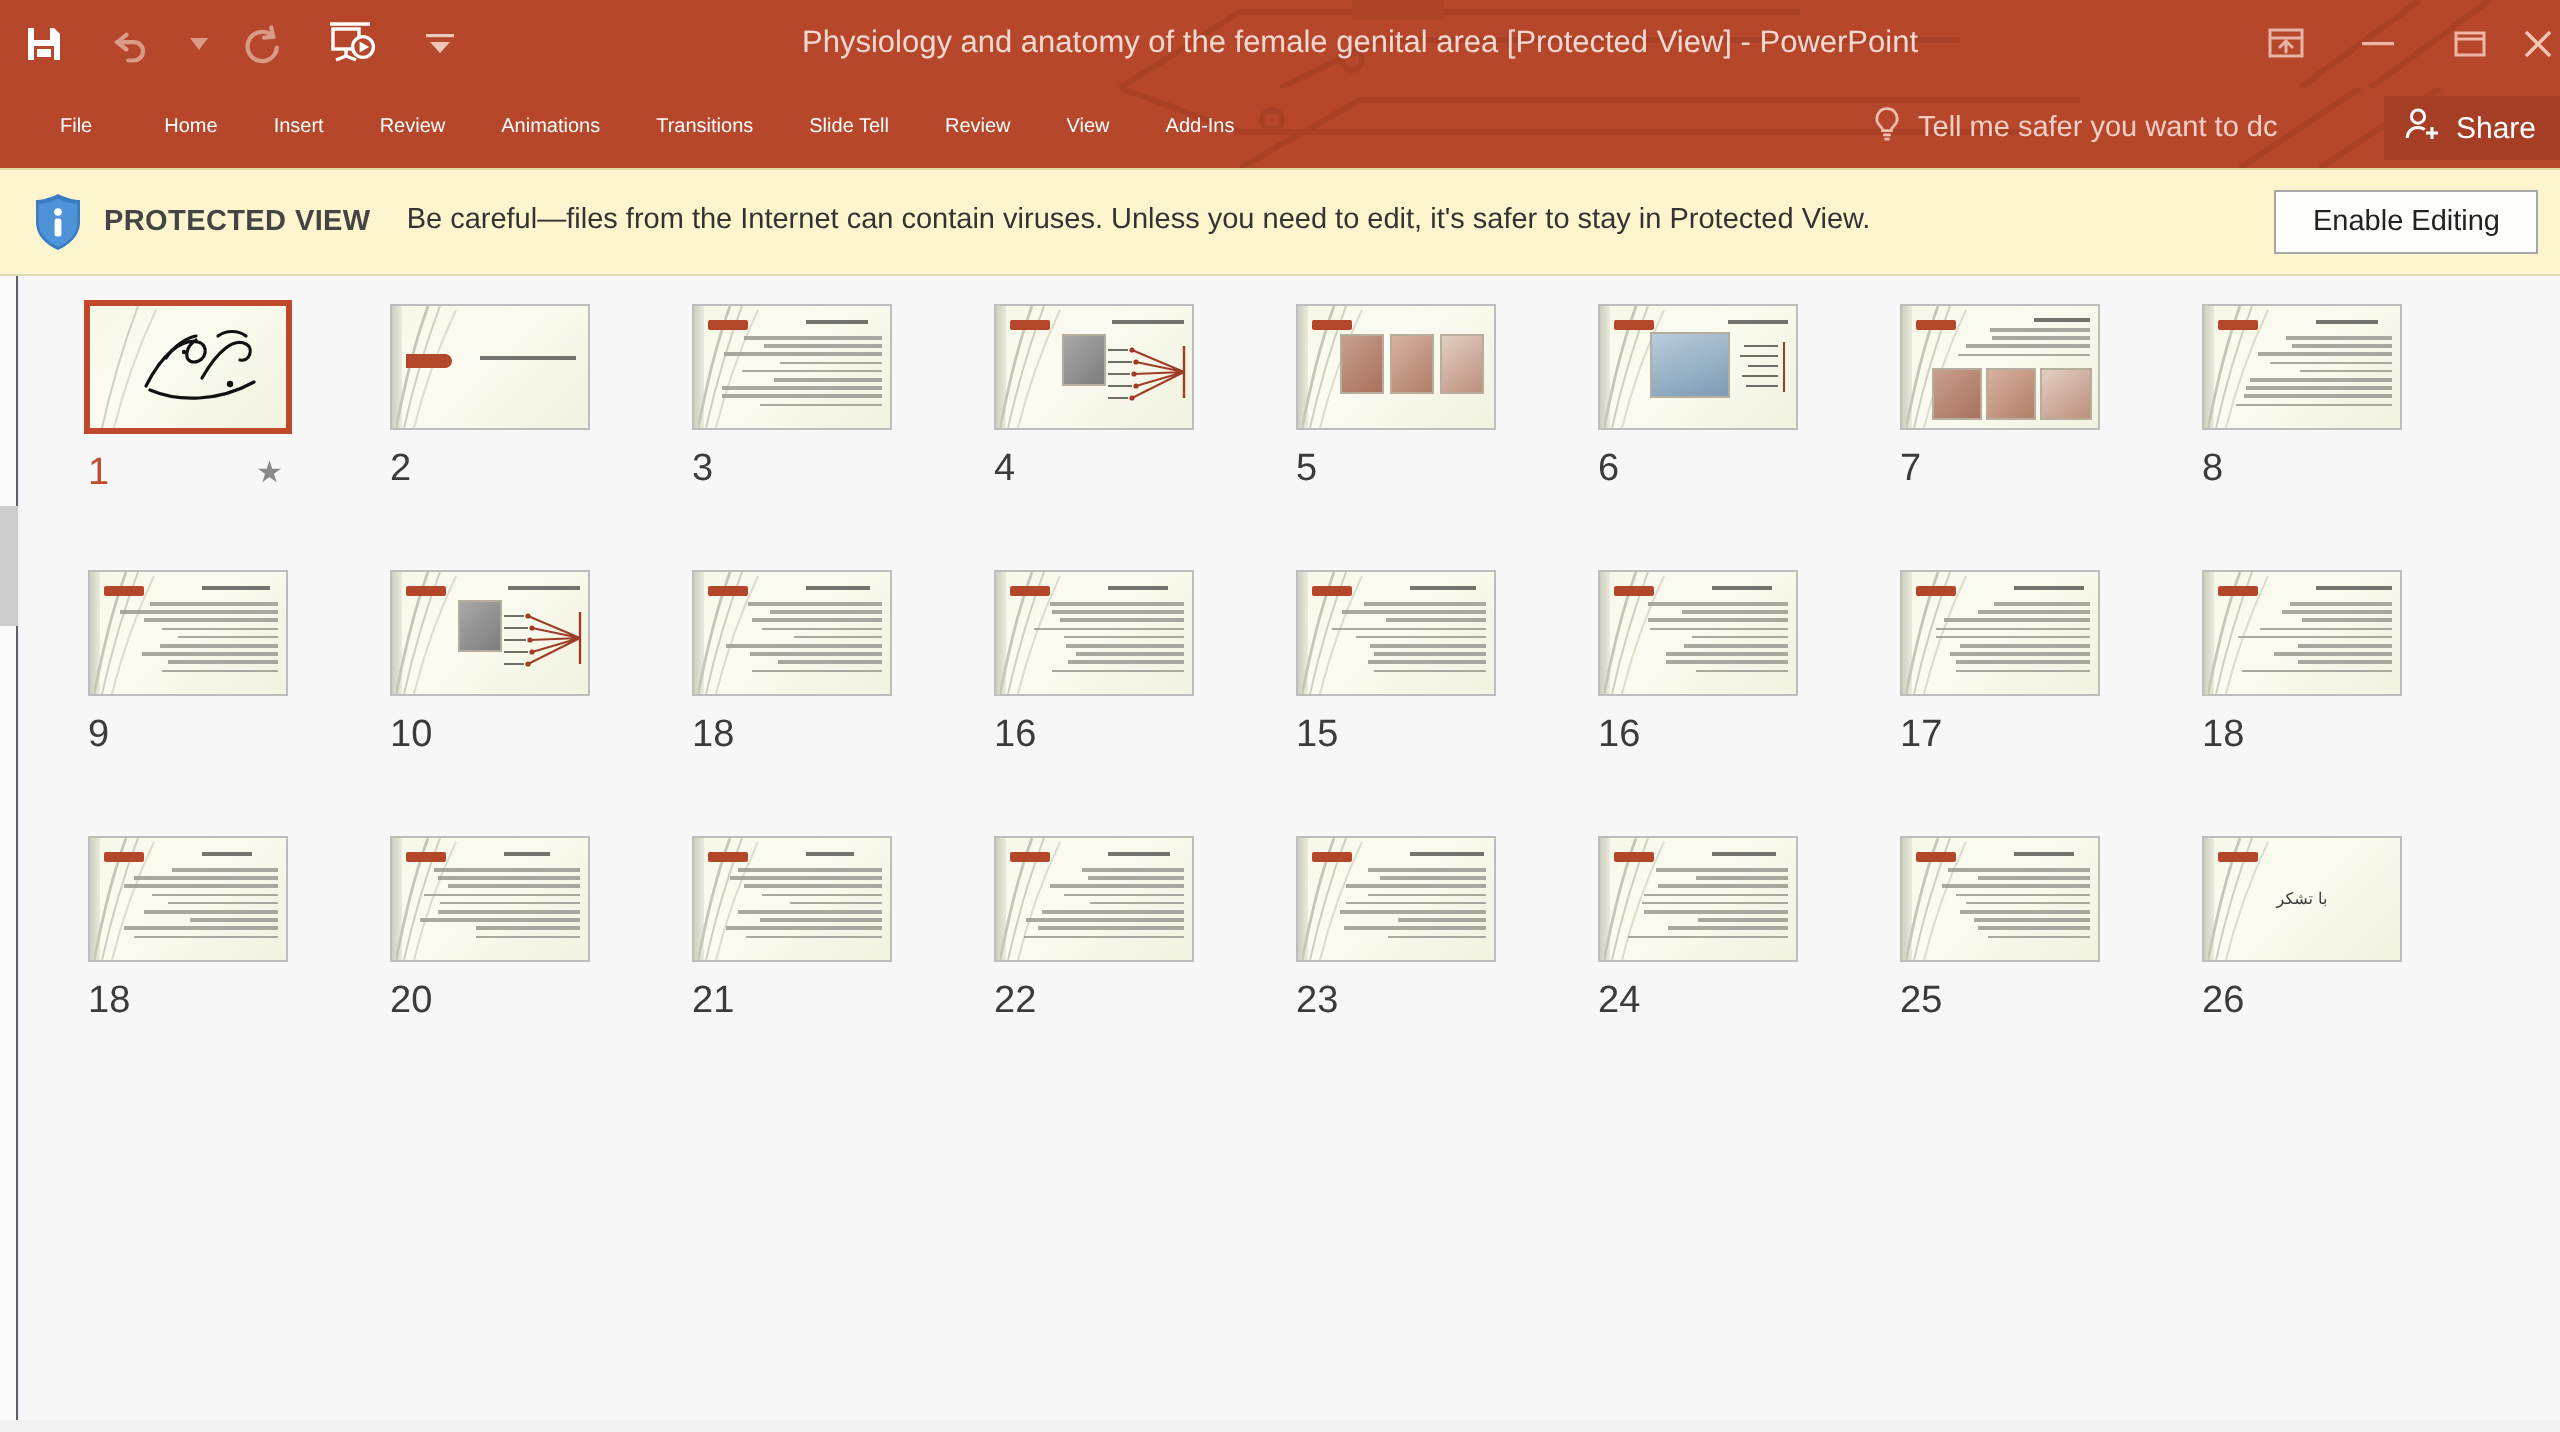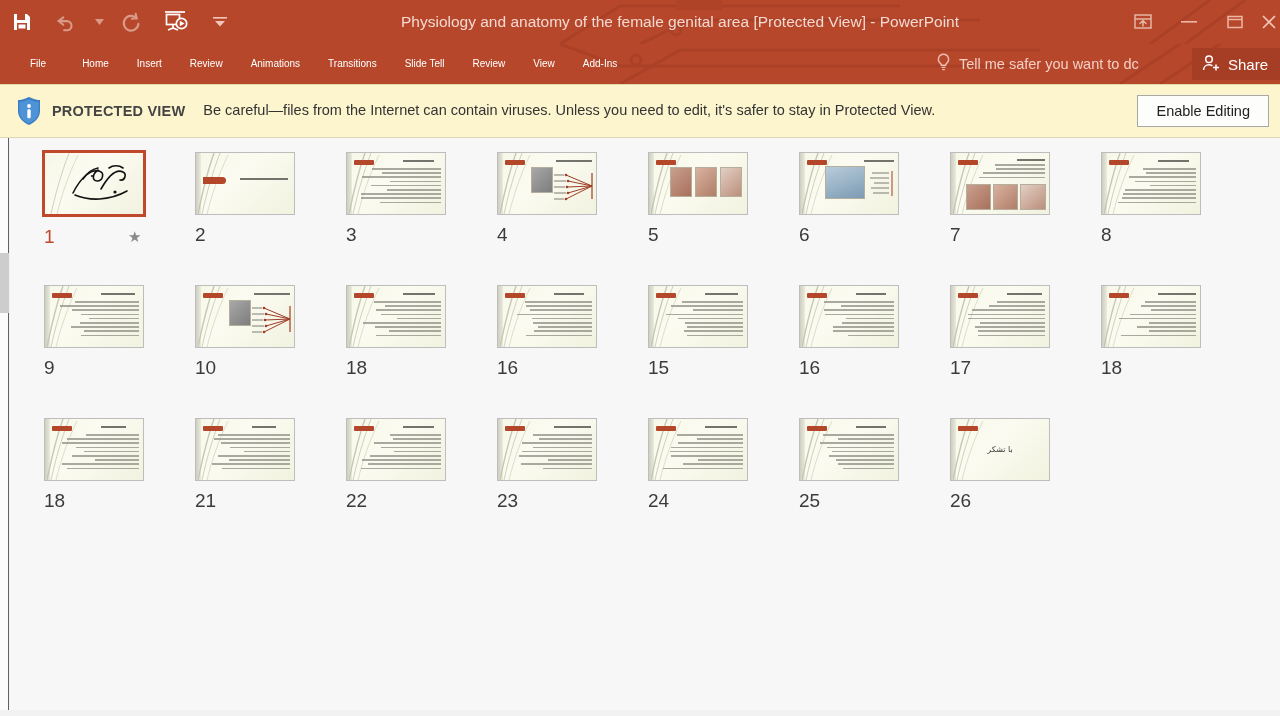--- a/index.html
+++ b/index.html
@@ -810,20 +810,43 @@
         <div class="cell">
           <div class="thumb">
             <div class="sl"></div>
     <div class="sl-spine"></div>
     <svg class="sl-swoosh" viewBox="0 0 34 63" preserveAspectRatio="none">
       <path d="M4 63 C9 40 14 22 22 0" stroke="#cfcfbe" stroke-width="1" fill="none"></path>
       <path d="M9 63 C14 42 20 24 30 2" stroke="#dcdccb" stroke-width="1" fill="none"></path>
       <path d="M0 63 C5 38 9 20 16 0" stroke="#c6c6b4" stroke-width="1.4" fill="none"></path>
     </svg>
             <div class="sl-bar"></div>
+        <div class="ln dark" style="left:56px;top:7px;width:23px;height:2px"></div>
+        <div class="ln" style="left:20.8px;top:15.0px;width:73.2px"></div>
+            <div class="ln" style="left:22.6px;top:19.2px;width:71.4px"></div>
+            <div class="ln" style="left:27.9px;top:23.4px;width:66.1px"></div>
+            <div class="ln" style="left:15.6px;top:27.6px;width:78.4px"></div>
+            <div class="ln" style="left:23.6px;top:31.8px;width:70.4px"></div>
+            <div class="ln" style="left:23.3px;top:36.0px;width:70.7px"></div>
+            <div class="ln" style="left:14.2px;top:40.2px;width:79.8px"></div>
+            <div class="ln" style="left:42.4px;top:44.4px;width:51.6px"></div>
+            <div class="ln" style="left:41.9px;top:48.6px;width:52.1px"></div>
+          </div>
+          <div class="slide-num">20</div>
+        </div>
+        <div class="cell">
+          <div class="thumb">
+            <div class="sl"></div>
+    <div class="sl-spine"></div>
+    <svg class="sl-swoosh" viewBox="0 0 34 63" preserveAspectRatio="none">
+      <path d="M4 63 C9 40 14 22 22 0" stroke="#cfcfbe" stroke-width="1" fill="none"></path>
+      <path d="M9 63 C14 42 20 24 30 2" stroke="#dcdccb" stroke-width="1" fill="none"></path>
+      <path d="M0 63 C5 38 9 20 16 0" stroke="#c6c6b4" stroke-width="1.4" fill="none"></path>
+    </svg>
+            <div class="sl-bar"></div>
         <div class="ln dark" style="left:56px;top:7px;width:24px;height:2px"></div>
         <div class="ln" style="left:22.2px;top:15.0px;width:71.8px"></div>
             <div class="ln" style="left:17.8px;top:19.2px;width:76.2px"></div>
             <div class="ln" style="left:25.0px;top:23.4px;width:69.0px"></div>
             <div class="ln" style="left:34.0px;top:27.6px;width:60.0px"></div>
             <div class="ln" style="left:48.2px;top:31.8px;width:45.8px"></div>
             <div class="ln" style="left:22.3px;top:36.0px;width:71.7px"></div>
             <div class="ln" style="left:32.7px;top:40.2px;width:61.3px"></div>
             <div class="ln" style="left:16.4px;top:44.4px;width:77.6px"></div>
             <div class="ln" style="left:25.9px;top:48.6px;width:68.1px"></div>

